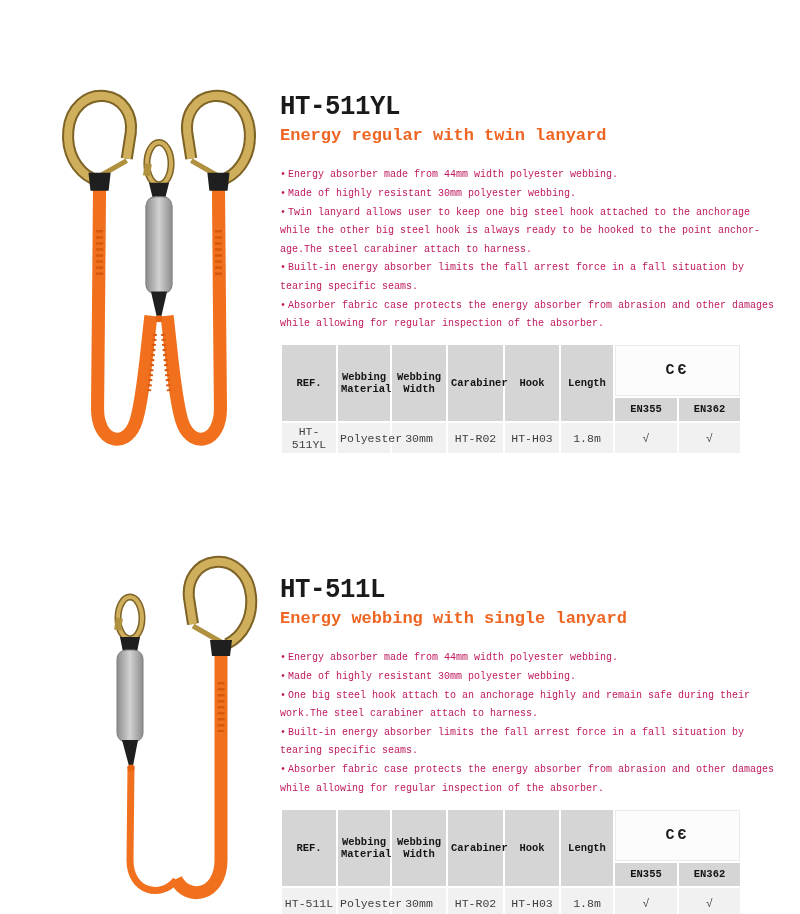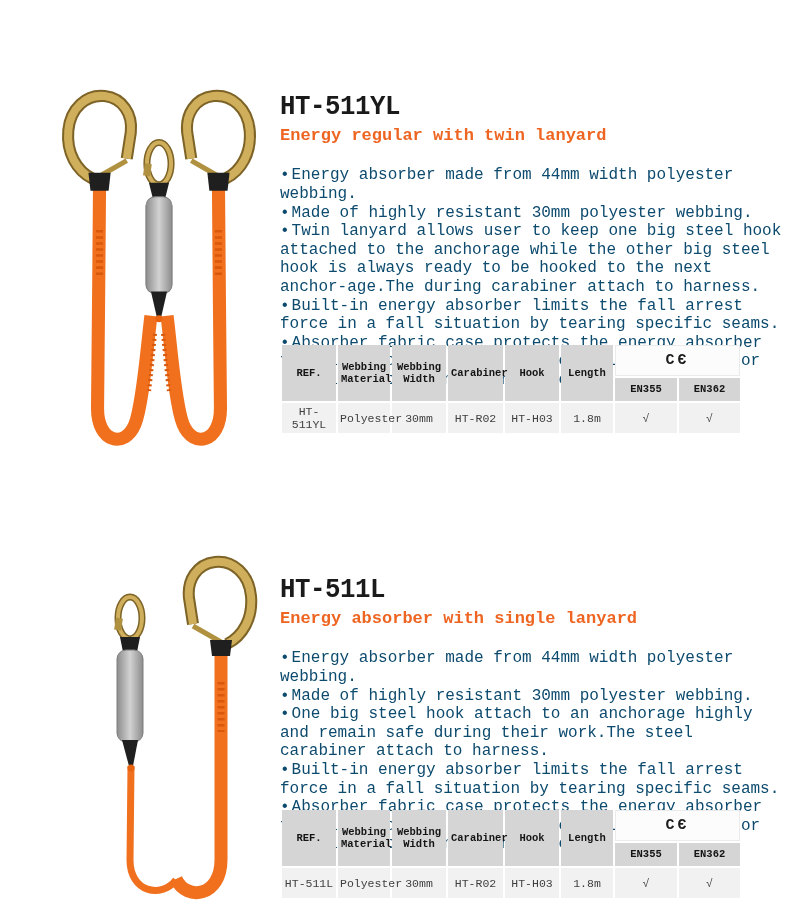--- a/index.html
+++ b/index.html
@@ -8,29 +8,29 @@
   .photo{position:absolute;}
   .photo-1{left:58px;top:36px;width:202px;height:398px;}
   .photo-2{left:55px;top:493px;width:220px;height:402px;}
   .content{position:absolute;left:280px;width:505px;}
   .content-1{top:44px;}
   .content-2{top:527px;}
   .product-title{font-size:28px;font-weight:bold;color:#1a1a1a;line-height:1.05;
                  letter-spacing:-0.5px;transform:scaleX(0.92);transform-origin:left;}
   .product-subtitle{margin-top:5px;font-size:17px;font-weight:bold;color:#ee6522;}
   .features{margin-top:21px;width:502px;}
-  .feature{font-size:16px;line-height:18.6px;color:#0c4a6e;}
+  .feature{font-size:10px;line-height:18.6px;color:#be185d;}
   .feature::before{content:"\2022";margin-right:2px;}
   .spec-table-wrap{position:absolute;left:280px;}
   .spec-table-wrap.t1{top:295px;}
   .spec-table-wrap.t2{top:760px;}
   table.spec{border-collapse:separate;border-spacing:2px;table-layout:fixed;width:462px;}
   table.spec th{background:#d5d5d5;color:#141414;font-size:10.5px;font-weight:bold;
                 line-height:1.15;padding:1px 3px;height:21px;text-align:center;}
-  table.spec th.ce-cell{background:#fcfcfc;border:1px solid #ebebeb;padding:4px;}
+  table.spec th.ce-cell{background:#fcfcfc;border:1px solid #ebebeb;padding:14px;}
   table.spec td{background:#f1f1f1;color:#3f3f3f;font-size:11.5px;text-align:center;
                 height:28px;padding:1px 2px;}
   .ce-mark{font-size:15px;font-weight:bold;letter-spacing:3px;color:#1c1c1c;}
   .check{color:#555;font-size:12px;}
 </style>
 </head>
 <body>
 
 <div class="page">
 
@@ -83,21 +83,21 @@
       <circle cx="100" cy="233" r="3.5" fill="#e8630f"></circle>
     </svg>
   </div>
 
   <div class="content content-1">
     <div class="product-title">HT-511YL</div>
     <div class="product-subtitle">Energy regular with twin lanyard</div>
     <div class="features">
       <div class="feature">Energy absorber made from 44mm width polyester webbing.</div>
       <div class="feature">Made of highly resistant 30mm polyester webbing.</div>
-      <div class="feature">Twin lanyard allows user to keep one big steel hook attached to the anchorage while the other big steel hook is always ready to be hooked to the next anchor-age.The during carabiner attach to harness.</div>
+      <div class="feature">Twin lanyard allows user to keep one big steel hook attached to the anchorage while the other big steel hook is always ready to be hooked to the point anchor-age.The steel carabiner attach to harness.</div>
       <div class="feature">Built-in energy absorber limits the fall arrest force in a fall situation by tearing specific seams.</div>
       <div class="feature">Absorber fabric case protects the energy absorber from abrasion and other damages while allowing for regular inspection of the absorber.</div>
     </div>
   </div>
 
   <div class="spec-table-wrap t1">
     <table class="spec">
       <colgroup>
         <col style="width:54px">
           <col style="width:52px">
@@ -170,21 +170,21 @@
 
       <polygon points="65,95 85,95 82,110 68,110" fill="#1f1f1f"></polygon>
       <rect x="62" y="108" width="26" height="92" rx="9" fill="url(#gray2)" stroke="#7e7e7e" stroke-width="1"></rect>
       <polygon points="67,198 83,198 78,224 74,224" fill="#1f1f1f"></polygon>
       <circle cx="76" cy="226" r="3.5" fill="#e8630f"></circle>
     </svg>
   </div>
 
   <div class="content content-2">
     <div class="product-title">HT-511L</div>
-    <div class="product-subtitle">Energy absorber with single lanyard</div>
+    <div class="product-subtitle">Energy webbing with single lanyard</div>
     <div class="features">
       <div class="feature">Energy absorber made from 44mm width polyester webbing.</div>
       <div class="feature">Made of highly resistant 30mm polyester webbing.</div>
       <div class="feature">One big steel hook attach to an anchorage highly and remain safe during their work.The steel carabiner attach to harness.</div>
       <div class="feature">Built-in energy absorber limits the fall arrest force in a fall situation by tearing specific seams.</div>
       <div class="feature">Absorber fabric case protects the energy absorber from abrasion and other damages while allowing for regular inspection of the absorber.</div>
     </div>
   </div>
 
   <div class="spec-table-wrap t2">

